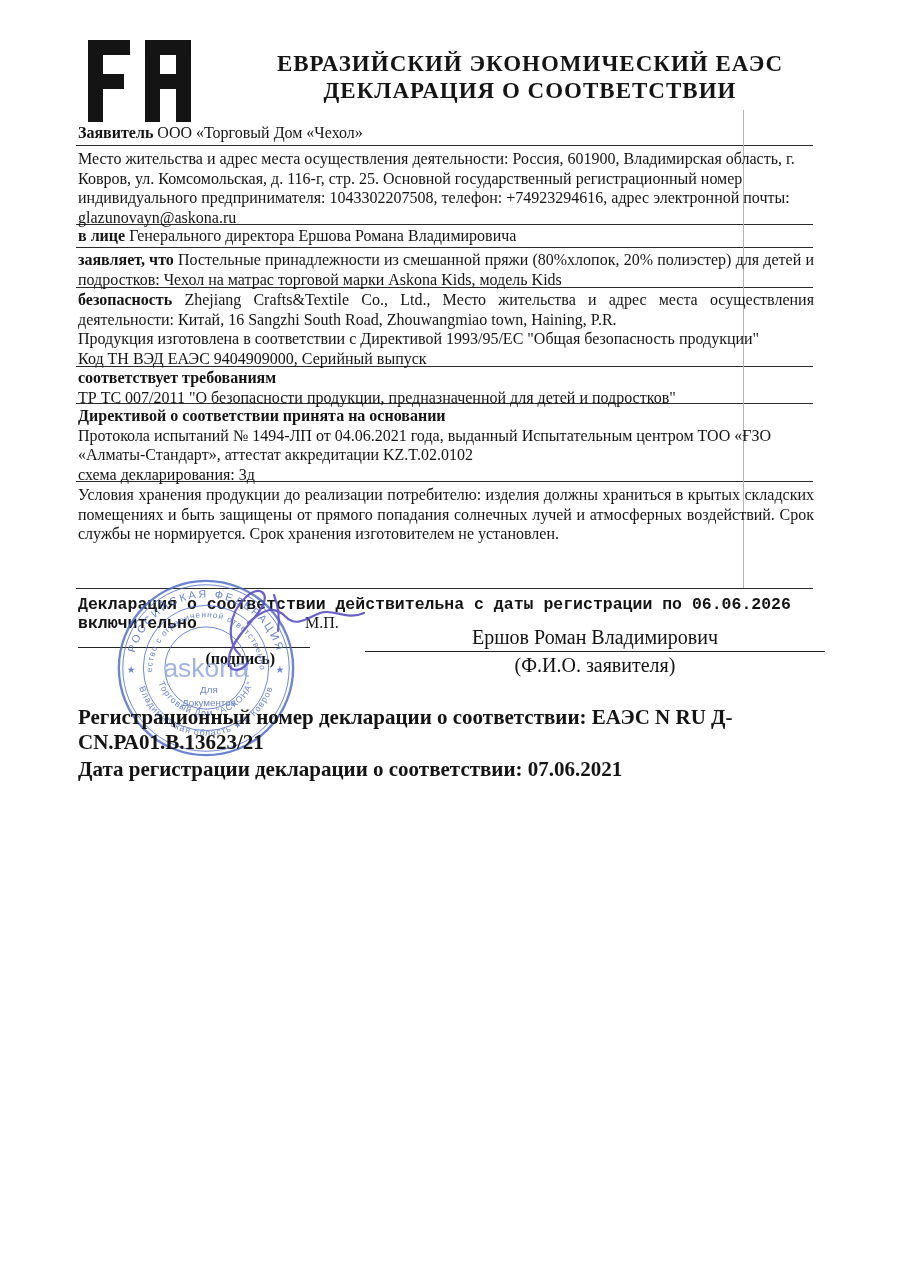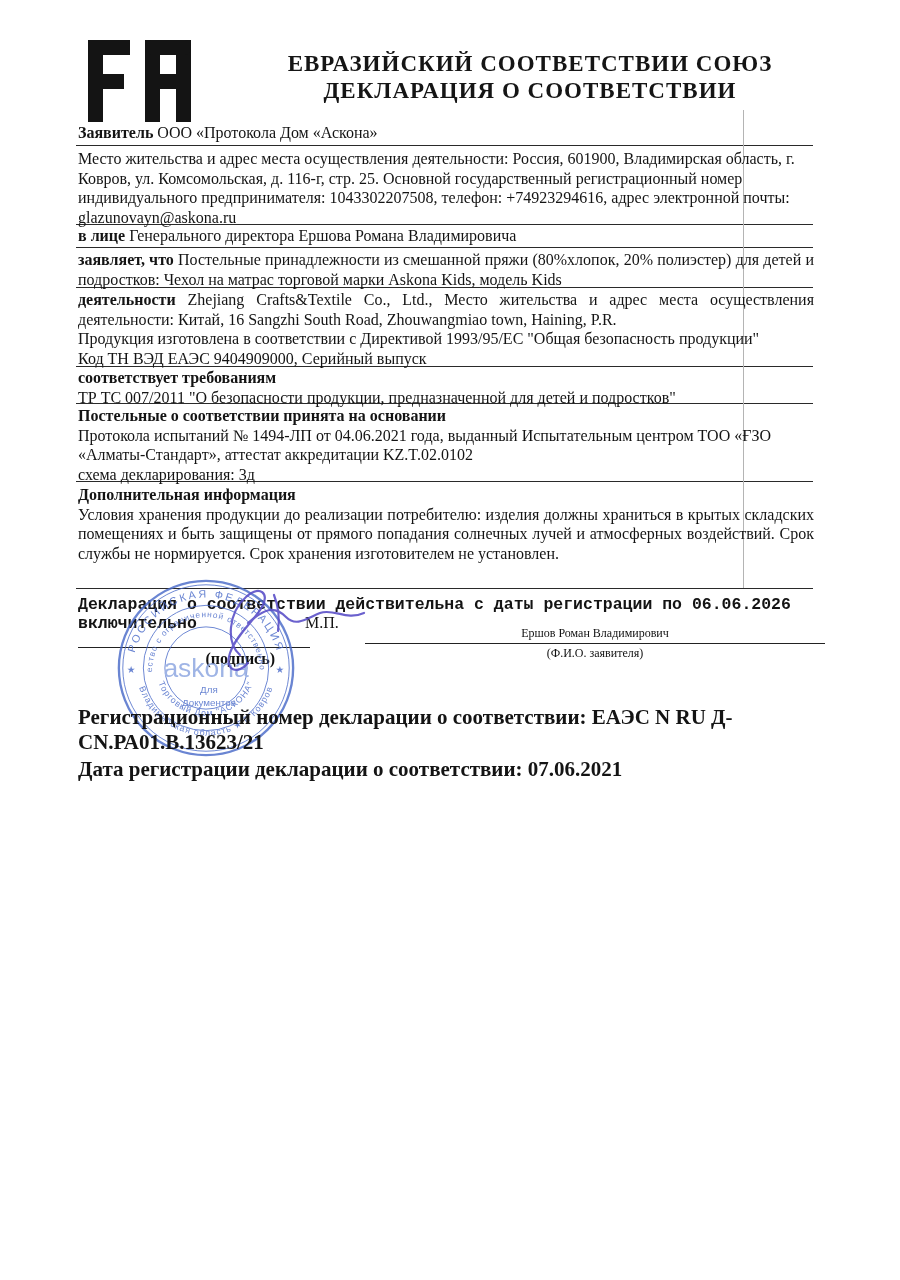--- a/index.html
+++ b/index.html
@@ -18,21 +18,21 @@
   }
   .logo{position:absolute;left:88px;top:40px;}
   .row{position:absolute;left:78px;width:736px;font-size:16px;line-height:19.5px;color:#141414;}
   .row b{font-weight:bold;}
   .just{text-align:justify;}
   .hline{position:absolute;left:76px;width:737px;border-top:1.6px solid #2a2a2a;height:0;}
   .vline{position:absolute;left:743px;top:110px;width:1px;height:478px;background:#b4b4b4;}
   .bold-stmt{position:absolute;left:78px;width:740px;font-size:16.5px;font-weight:bold;color:#141414;font-family:Liberation Mono, monospace;}
   .sig-line-left{position:absolute;left:78px;top:647px;width:232px;border-top:1.5px solid #222;}
   .sig-caption{position:absolute;left:115px;top:650px;width:160px;text-align:right;font-size:16px;font-weight:bold;}
-  .fio-wrap{position:absolute;left:365px;top:626px;width:460px;text-align:center;font-size:12px;}
+  .fio-wrap{position:absolute;left:365px;top:626px;width:460px;text-align:center;font-size:20px;}
   .fio-name{padding-bottom:2px;}
   .fio-rule{border-top:1.5px solid #222;margin:0 0 2px 0;}
   .reg-line{position:absolute;left:78px;width:760px;font-size:21px;font-weight:bold;color:#141414;}
   .stamp{position:absolute;left:113px;top:575px;opacity:.82;pointer-events:none;}
   .signature-svg{position:absolute;left:178px;top:583px;pointer-events:none;}
 </style>
 </head>
 <body>
 
 <div class="page">
@@ -45,70 +45,69 @@
       <rect x="0" y="34" width="36" height="15"></rect>
 
       <rect x="57" y="0" width="15" height="82"></rect>
       <rect x="88" y="0" width="15" height="82"></rect>
       <rect x="57" y="0" width="46" height="15" rx="6"></rect>
       <rect x="57" y="34" width="46" height="15"></rect>
     </g>
   </svg>
 
   <div class="hdr-title">
-    <div>ЕВРАЗИЙСКИЙ СООТВЕТСТВИИ СОЮЗ</div>
+    <div>ЕВРАЗИЙСКИЙ ЭКОНОМИЧЕСКИЙ ЕАЭС</div>
     <div>ДЕКЛАРАЦИЯ О СООТВЕТСТВИИ</div>
   </div>
 
   <div class="hline" style="top:145px"></div>
   <div class="hline" style="top:224px"></div>
   <div class="hline" style="top:247px"></div>
   <div class="hline" style="top:287px"></div>
   <div class="hline" style="top:366px"></div>
   <div class="hline" style="top:403px"></div>
   <div class="hline" style="top:481px"></div>
   <div class="hline" style="top:588px"></div>
   <div class="vline"></div>
 
   <div class="row" style="top:123px">
     <b>Заявитель</b>
-    <span>ООО «Протокола Дом «Аскона»</span>
+    <span>ООО «Торговый Дом «Чехол»</span>
   </div>
 
   <div class="row" style="top:149px">Место жительства и адрес места осуществления деятельности: Россия, 601900, Владимирская область, г. Ковров, ул. Комсомольская, д. 116-г, стр. 25. Основной государственный регистрационный номер индивидуального предпринимателя: 1043302207508, телефон: +74923294616, адрес электронной почты: glazunovayn@askona.ru</div>
 
   <div class="row" style="top:226px">
     <b>в лице</b>
     <span>Генерального директора Ершова Романа Владимировича</span>
   </div>
 
   <div class="row just" style="top:250px">
     <b>заявляет, что</b>
     <span>Постельные принадлежности из смешанной пряжи (80%хлопок, 20% полиэстер) для детей и подростков: Чехол на матрас торговой марки Askona Kids, модель Kids</span>
   </div>
 
   <div class="row" style="top:290px">
-    <div class="just"><b>деятельности</b> <span>Zhejiang Crafts&amp;Textile Co., Ltd., Место жительства и адрес места осуществления деятельности: Китай, 16 Sangzhi South Road, Zhouwangmiao town, Haining, P.R.</span></div>
+    <div class="just"><b>безопасность</b> <span>Zhejiang Crafts&amp;Textile Co., Ltd., Место жительства и адрес места осуществления деятельности: Китай, 16 Sangzhi South Road, Zhouwangmiao town, Haining, P.R.</span></div>
     <div>Продукция изготовлена в соответствии с Директивой 1993/95/ЕС "Общая безопасность продукции"</div>
     <div>Код ТН ВЭД ЕАЭС 9404909000, Серийный выпуск</div>
   </div>
 
   <div class="row" style="top:368px">
     <div><b>соответствует требованиям</b></div>
     <div>ТР ТС 007/2011 "О безопасности продукции, предназначенной для детей и подростков"</div>
   </div>
 
   <div class="row" style="top:406px">
-    <div><b>Постельные о соответствии принята на основании</b></div>
+    <div><b>Директивой о соответствии принята на основании</b></div>
     <div>Протокола испытаний № 1494-ЛП от 04.06.2021 года, выданный Испытательным центром ТОО «ҒЗО «Алматы-Стандарт», аттестат аккредитации KZ.T.02.0102</div>
     <div>схема декларирования: 3д</div>
   </div>
 
   <div class="row" style="top:485px">
-    <div><b>Дополнительная информация</b></div>
     <div class="just">Условия хранения продукции до реализации потребителю: изделия должны храниться в крытых складских помещениях и быть защищены от прямого попадания солнечных лучей и атмосферных воздействий. Срок службы не нормируется. Срок хранения изготовителем не установлен.</div>
   </div>
 
   <div class="bold-stmt" style="top:595px">Декларация о соответствии  действительна с даты регистрации по 06.06.2026 включительно</div>
   <div class="row" style="top:613px;left:305px;width:60px">М.П.</div>
 
   <div class="sig-line-left"></div>
   <div class="sig-caption">(подпись)</div>
 
   <div class="fio-wrap">

